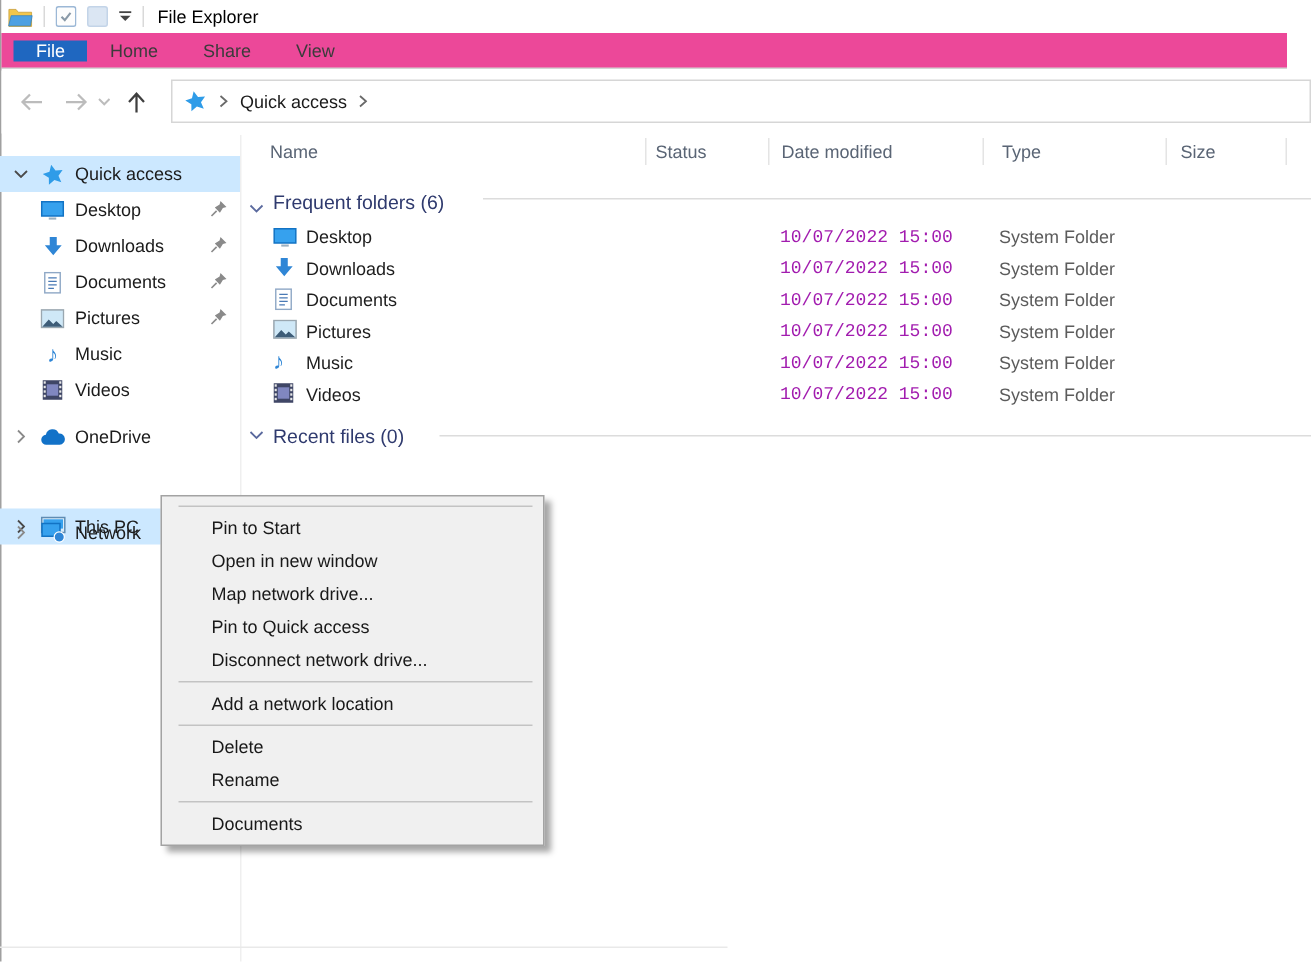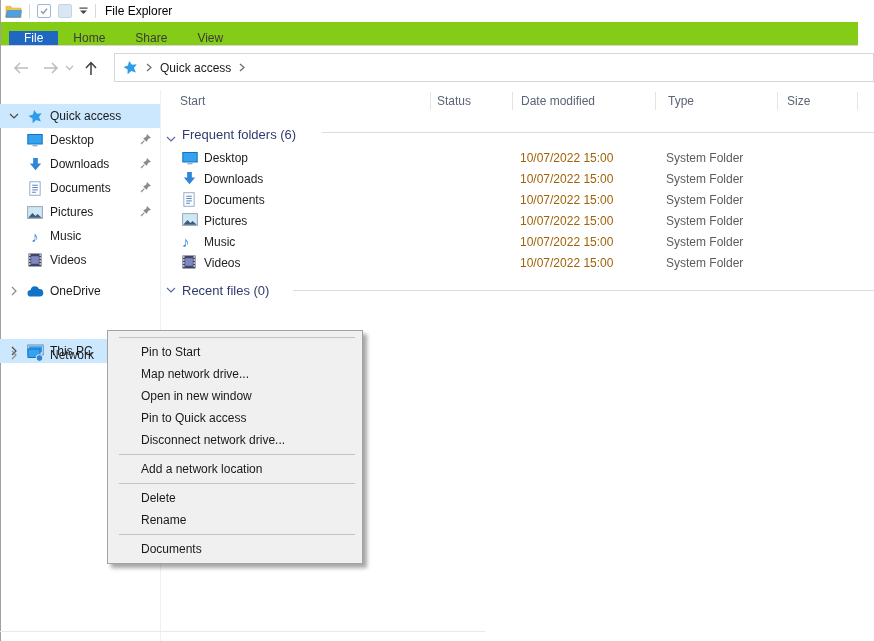--- a/index.html
+++ b/index.html
@@ -12,21 +12,21 @@
   .abs { position:absolute; }
   svg { display:block; }
 
   
   #win-left-border { left:0; top:0; bottom:0; width:1px; background:#a0a0a0; }
   #titlebar { left:1px; top:0; right:0; height:22px; display:flex; align-items:center; gap:7px; padding-left:4px; background:#fff; }
   .tb-sep { width:1px; height:14px; background:#d9d9d9; }
   #window-title { font-size:12px; color:#000; padding-left:2px; }
 
   
-  #ribbon-tabs { left:1px; top:22px; right:16px; height:24px; display:flex; align-items:flex-end; padding-left:8px; border-bottom:1px solid #d5d5d5; background:#84cc16; }
+  #ribbon-tabs { left:1px; top:22px; right:16px; height:24px; display:flex; align-items:center; padding-left:8px; border-bottom:1px solid #d5d5d5; background:#ec4899; }
   .rtab { padding:0 15px; display:flex; align-items:center; color:#3b3b3b; cursor:default; }
   .rtab.active { background:#1f67c0; color:#fff; }
 
   
   #navbar { left:1px; top:47px; right:0; height:42px; background:#fff; }
   .navbtn { position:absolute; top:9px; width:24px; height:24px; display:flex; align-items:center; justify-content:center; }
   #addressbox { position:absolute; left:113px; top:6px; right:0; height:29px; border:1px solid #d6d6d6; background:#fff; display:flex; align-items:center; padding-left:8px; gap:8px; }
   #breadcrumb-label { color:#1a1a1a; }
 
   
@@ -47,21 +47,21 @@
   .col-sep { position:absolute; top:92px; height:18px; width:1px; background:#e4e4e4; }
 
   
   .grp-h { position:absolute; height:20px; display:flex; align-items:center; gap:6px; color:#2f3a6e; font-size:13px; }
   .grp-rule { position:absolute; height:1px; background:#dcdcdc; }
 
   
   .frow { position:absolute; left:161px; right:0; height:21px; }
   .frow .ficon { position:absolute; left:21px; top:2px; }
   .frow .fname { position:absolute; left:43px; top:3px; color:#1e1e1e; }
-  .frow .fdate { position:absolute; left:359px; top:3px; color:#a16207; }
+  .frow .fdate { position:absolute; left:359px; top:3px; color:#a21caf;font-family:Liberation Mono, monospace; }
   .frow .ftype { position:absolute; left:505px; top:3px; color:#5c5c5c; }
 
   
   #ctx-menu { left:107px; top:330px; width:256px; background:#f0f0f0; border:1px solid #a3a3a3; box-shadow:4px 4px 4px rgba(0,0,0,0.35); padding:3px 0; z-index:50; }
   .mi { height:22px; line-height:22px; padding-left:33px; color:#191919; cursor:default; }
   .mi.bold { font-weight:bold; }
   .msep { height:1px; background:#c3c3c3; margin:3px 7px 3px 11px; }
 </style>
 </head>
 <body>
@@ -284,21 +284,21 @@
   </span>
   <span class="side-icon">
     <svg width="17" height="14" viewBox="0 0 17 14">
         <rect x="1" y="1" width="12" height="8.5" fill="#36a1ee" stroke="#1273c4"></rect>
         <circle cx="12.5" cy="10" r="3.4" fill="#2f86d6" stroke="#fff" stroke-width="0.8"></circle>
       </svg>
   </span>
   <span class="side-label">Network</span>
 </div>
 
-<div class="col-h" style="left:180px;">Start</div>
+<div class="col-h" style="left:180px;">Name</div>
 <div class="col-h" style="left:437px;">Status</div>
 <div class="col-h" style="left:521px;">Date modified</div>
 <div class="col-h" style="left:668px;">Type</div>
 <div class="col-h" style="left:787px;">Size</div>
 <div class="col-sep" style="left:430px;"></div>
 <div class="col-sep" style="left:512px;"></div>
 <div class="col-sep" style="left:655px;"></div>
 <div class="col-sep" style="left:777px;"></div>
 <div class="col-sep" style="left:857px;"></div>
 
@@ -390,22 +390,22 @@
   <svg width="10" height="6" viewBox="0 0 10 6">
       <polyline points="1,1 5,5 9,1" fill="none" stroke="#5b6a9e" stroke-width="1.2"></polyline>
     </svg>
   <span>Recent files (0)</span>
 </div>
 <div class="grp-rule" style="left:293px; right:0; top:290px;"></div>
 
 <div class="abs" id="ctx-menu">
   <div class="msep"></div>
   <div class="mi">Pin to Start</div>
+  <div class="mi">Open in new window</div>
   <div class="mi">Map network drive...</div>
-  <div class="mi">Open in new window</div>
   <div class="mi">Pin to Quick access</div>
   <div class="mi">Disconnect network drive...</div>
   <div class="msep"></div>
   <div class="mi">Add a network location</div>
   <div class="msep"></div>
   <div class="mi">Delete</div>
   <div class="mi">Rename</div>
   <div class="msep"></div>
   <div class="mi">Documents</div>
 </div>

